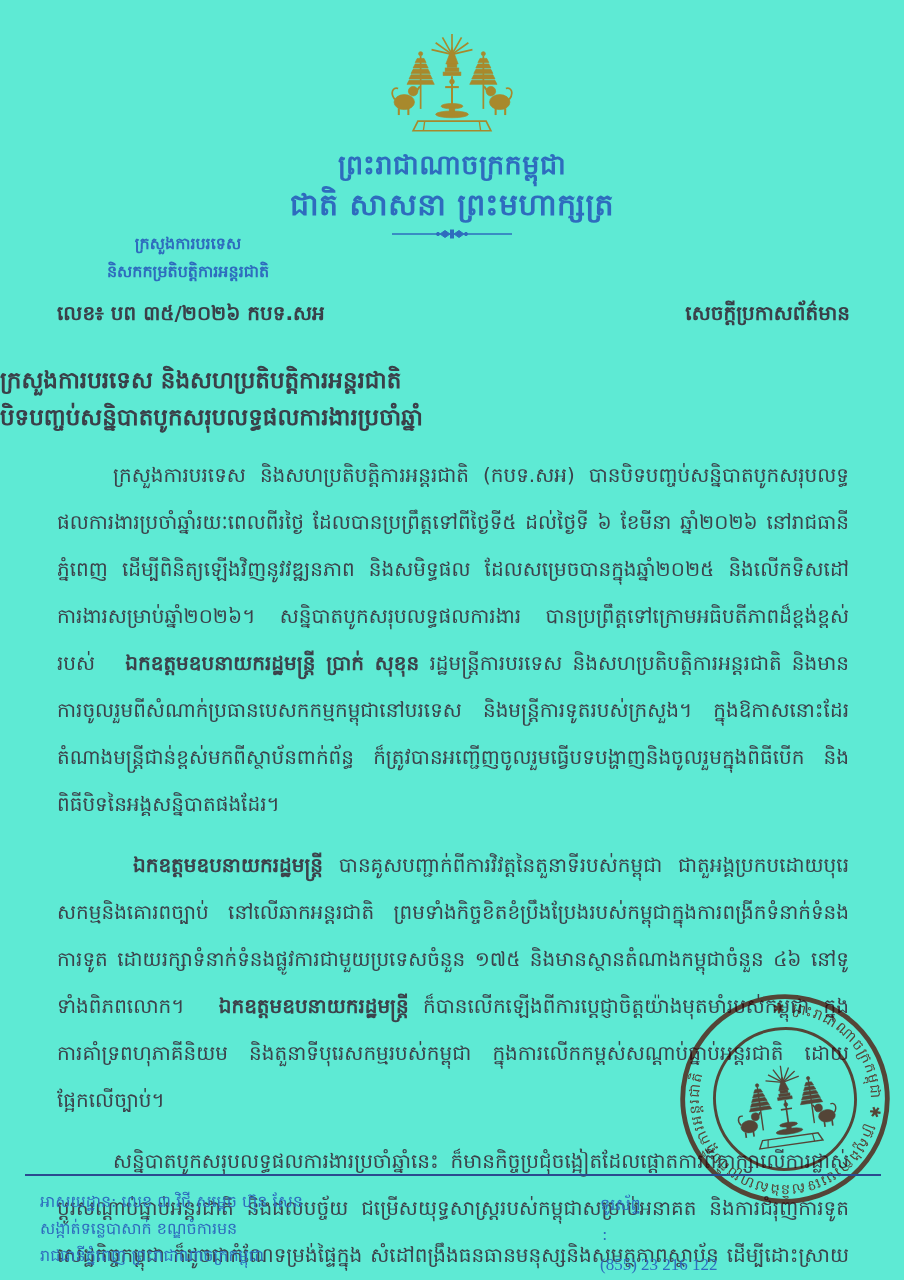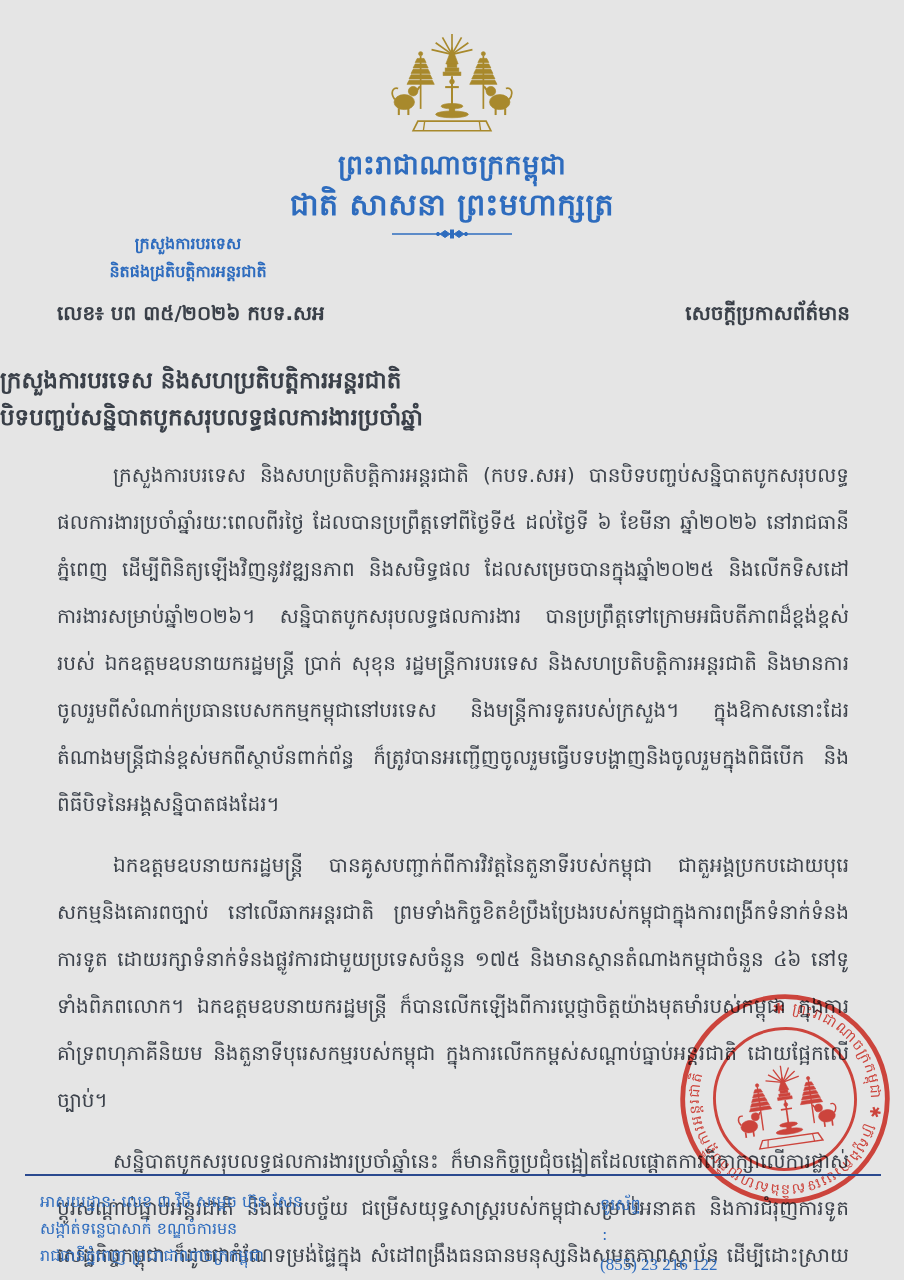--- a/index.html
+++ b/index.html
@@ -1,19 +1,19 @@
 <!DOCTYPE html>
 <html><head>
 <meta charset="utf-8">
 <style>
   * { margin:0; padding:0; box-sizing:border-box; }
   html,body { background:#ffffff; }
   .page {
     position:relative; width:904px; height:1280px; margin:0 auto;
-    background:#e5e5e5; overflow:hidden;
+    background:#5eead4; overflow:hidden;
     font-family:"DejaVu Sans","Liberation Sans",sans-serif;
   }
   
   .emblem {
     position:absolute; top:22px; left:50%; transform:translateX(-50%);
     width:150px; height:122px; color:#a8892c;
   }
   .emblem svg { width:100%; height:100%; }
   .kingdom-line {
     position:absolute; left:0; width:100%; text-align:center;
@@ -40,21 +40,21 @@
   .doc-title {
     position:absolute; top:362px; left:0; width:100%; text-align:left;
     color:#3a4049; font-weight:700; font-size:23px; line-height:1.6;
   }
   
   .body-text {
     position:absolute; top:452px; left:57px; width:792px;
     color:#3c424b; font-size:20px; line-height:2.35; text-align:justify;
   }
   .body-text p { text-indent:56px; margin-bottom:14px; }
-  .body-text strong { font-weight:400; }
+  .body-text strong { font-weight:700;margin-left:20px; }
   
   .seal {
     position:absolute; top:988px; left:674px; width:222px; height:222px;
     color:#e03228; opacity:.88; mix-blend-mode:multiply; pointer-events:none;
   }
   .seal svg { width:100%; height:100%; }
   
   .foot-rule {
     position:absolute; top:1174px; left:25px; width:856px; height:2px;
     background:#2b4a8f;
@@ -164,21 +164,21 @@
       <polygon points="48,7 53,3.5 58,7 53,10.5"></polygon>
       <rect x="58.5" y="3" width="3" height="8"></rect>
       <polygon points="62,7 67,3.5 72,7 67,10.5"></polygon>
       <circle cx="46" cy="7" r="1.6"></circle>
         <circle cx="74" cy="7" r="1.6"></circle>
     </svg>
   </div>
 
   <div class="ministry">
     <div>ក្រសួងការបរទេស</div>
-    <div>និតផងដ្រតិបត្តិការអន្តរជាតិ</div>
+    <div>និសកកម្រតិបត្តិការអន្តរជាតិ</div>
   </div>
 
   <div class="refrow">
     <div class="doc-number">លេខ៖ បព ៣៥/២០២៦ កបទ.សអ</div>
     <div class="doc-type">សេចក្តីប្រកាសព័ត៌មាន</div>
   </div>
 
   <div class="doc-title">
     <div>ក្រសួងការបរទេស និងសហប្រតិបត្តិការអន្តរជាតិ</div>
     <div>បិទបញ្ចប់សន្និបាតបូកសរុបលទ្ធផលការងារប្រចាំឆ្នាំ</div>

